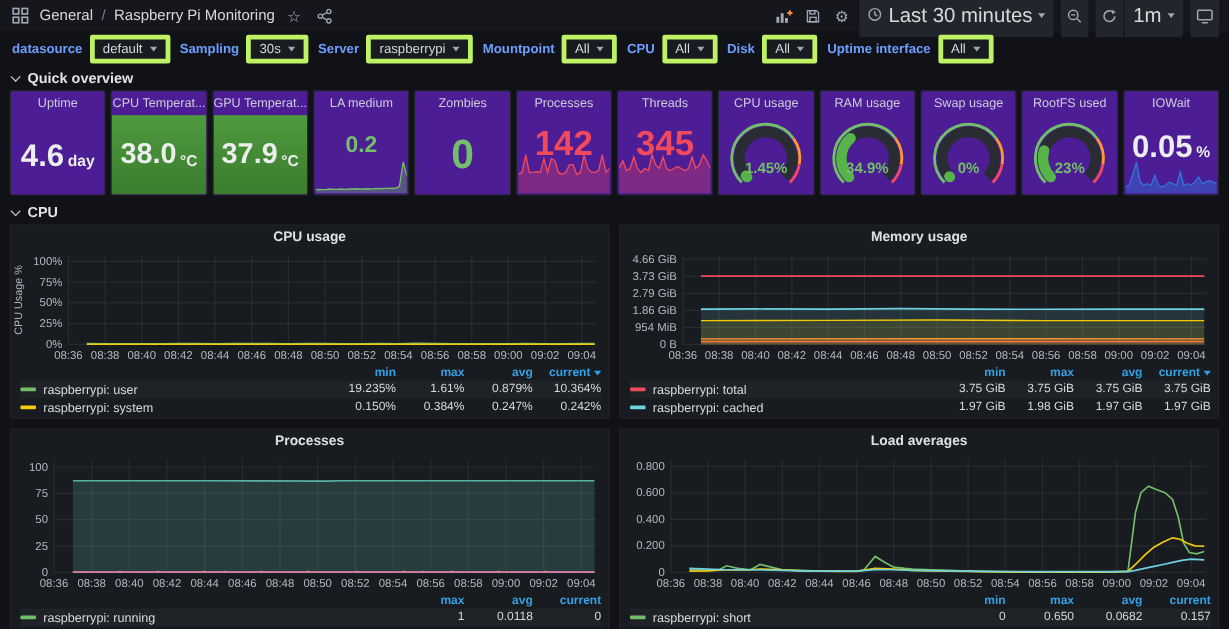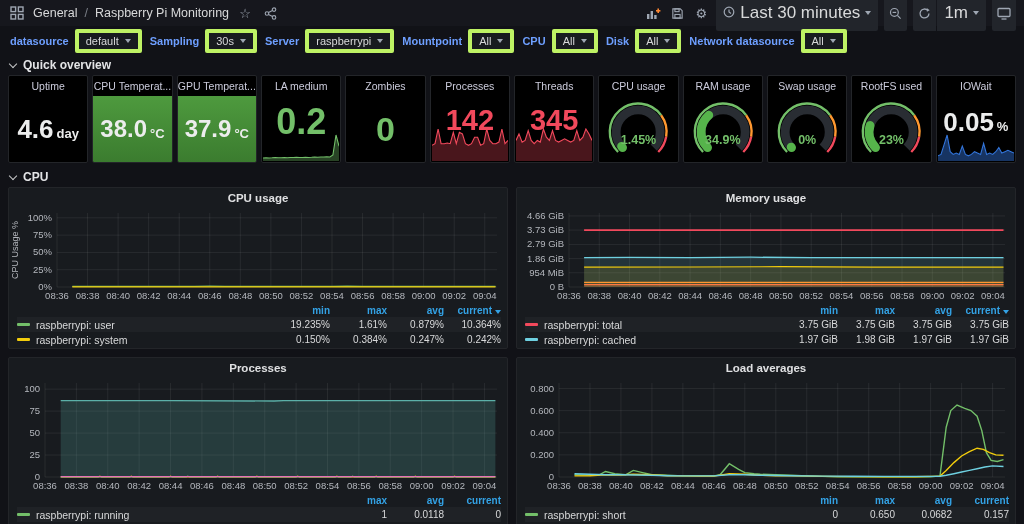--- a/index.html
+++ b/index.html
@@ -29,28 +29,28 @@
   .var-label { color:#6e9fff; font-size:11px; font-weight:bold; }
   .var-value { display:flex; align-items:center; gap:6px; background:#181b1f; border:4px solid #bef264; border-radius:2px; padding:2px 7px; font-size:11px; color:#d8d9da; cursor:pointer; }
 
   
   .row-header { display:flex; align-items:center; height:15px; margin:4px 0 3px 8px; cursor:pointer; }
   .chev { width:6px; height:6px; border-right:1.5px solid #c7c8c9; border-bottom:1.5px solid #c7c8c9; transform:rotate(45deg); margin:-2px 7px 0 2px; }
   .row-title { font-size:12px; font-weight:bold; color:#e3e4e6; }
 
   
   .stat-row { display:grid; grid-template-columns:repeat(12,1fr); gap:4px; margin:0 8px; height:88px; }
-  .stat-panel { position:relative; background:#000000; border:1px solid #232529; border-radius:2px; overflow:hidden; }
+  .stat-panel { position:relative; background:#4c1d95; border:1px solid #232529; border-radius:2px; overflow:hidden; }
   .stat-title { text-align:center; font-size:10.5px; color:#ccccdc; padding-top:4px; height:20px; white-space:nowrap; overflow:hidden; cursor:pointer; }
   .stat-body { position:absolute; top:20px; left:0; right:0; bottom:0; }
   .stat-body.green { background:linear-gradient(180deg,#4e9a3e 0%,#3b7c2f 100%); }
   .stat-value { position:absolute; top:0; left:0; right:0; bottom:0; display:flex; align-items:center; justify-content:center; gap:3px; font-weight:bold; }
   .v-big { font-size:26px; color:#eceded; }
   .v-unit { font-size:13px; color:#eceded; align-self:center; margin-top:8px; }
-  .v-green { color:#73bf69; font-size:36px; }
+  .v-green { color:#73bf69; font-size:19px; }
   .v-red { color:#f2495c; font-size:29px; }
   .spark { position:absolute; left:1px; right:1px; bottom:1px; }
   .spark svg { display:block; }
   .gauge-svg { position:absolute; top:0; left:0; width:100%; height:100%; }
   .gauge-value { position:absolute; left:0; right:0; top:37px; text-align:center; font-size:12.5px; font-weight:bold; color:#73bf69; }
 
   
   .graph-grid { display:grid; grid-template-columns:1fr 1fr; gap:8px; margin:0 8px; }
   .graph-panel { background:#181b1f; border:1px solid #232529; border-radius:2px; overflow:hidden; position:relative; }
   .gp-r1 { height:162px; }
@@ -212,21 +212,21 @@
         </span>
     </div>
     <div class="var">
       <span class="var-label">Disk</span>
       <span class="var-value">
           <span>All</span>
           <span class="caret-down"></span>
         </span>
     </div>
     <div class="var">
-      <span class="var-label">Network datasource</span>
+      <span class="var-label">Uptime interface</span>
       <span class="var-value">
           <span>All</span>
           <span class="caret-down"></span>
         </span>
     </div>
   </div>
 
   <div class="row-header">
     <span class="chev"></span>
     <span class="row-title">Quick overview</span>

